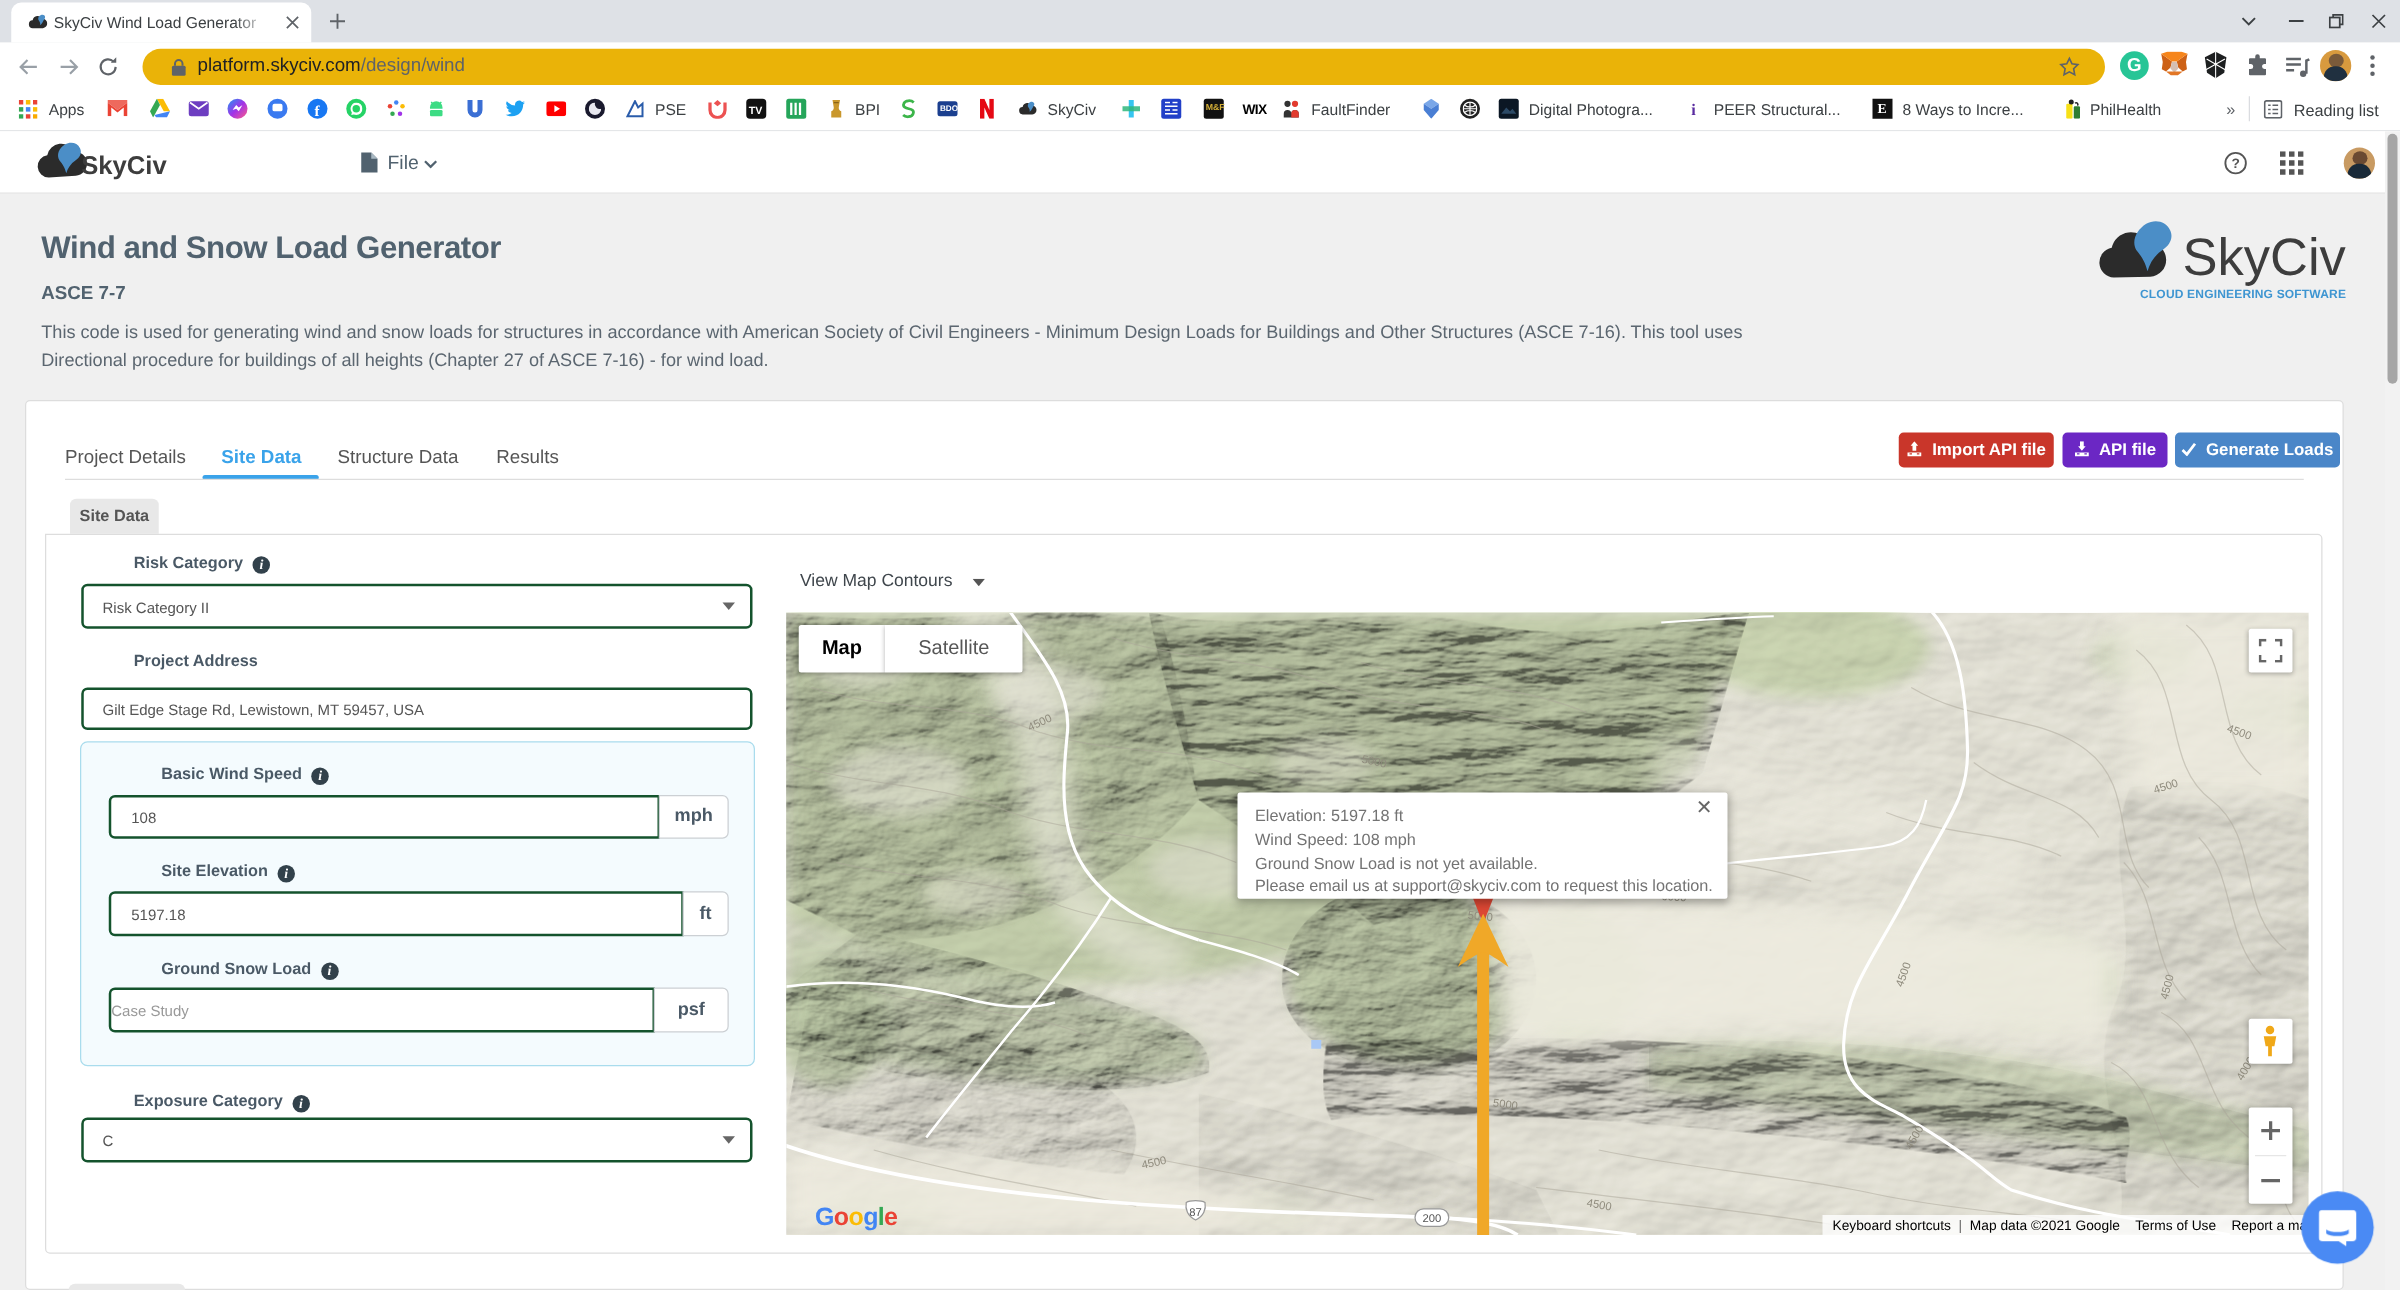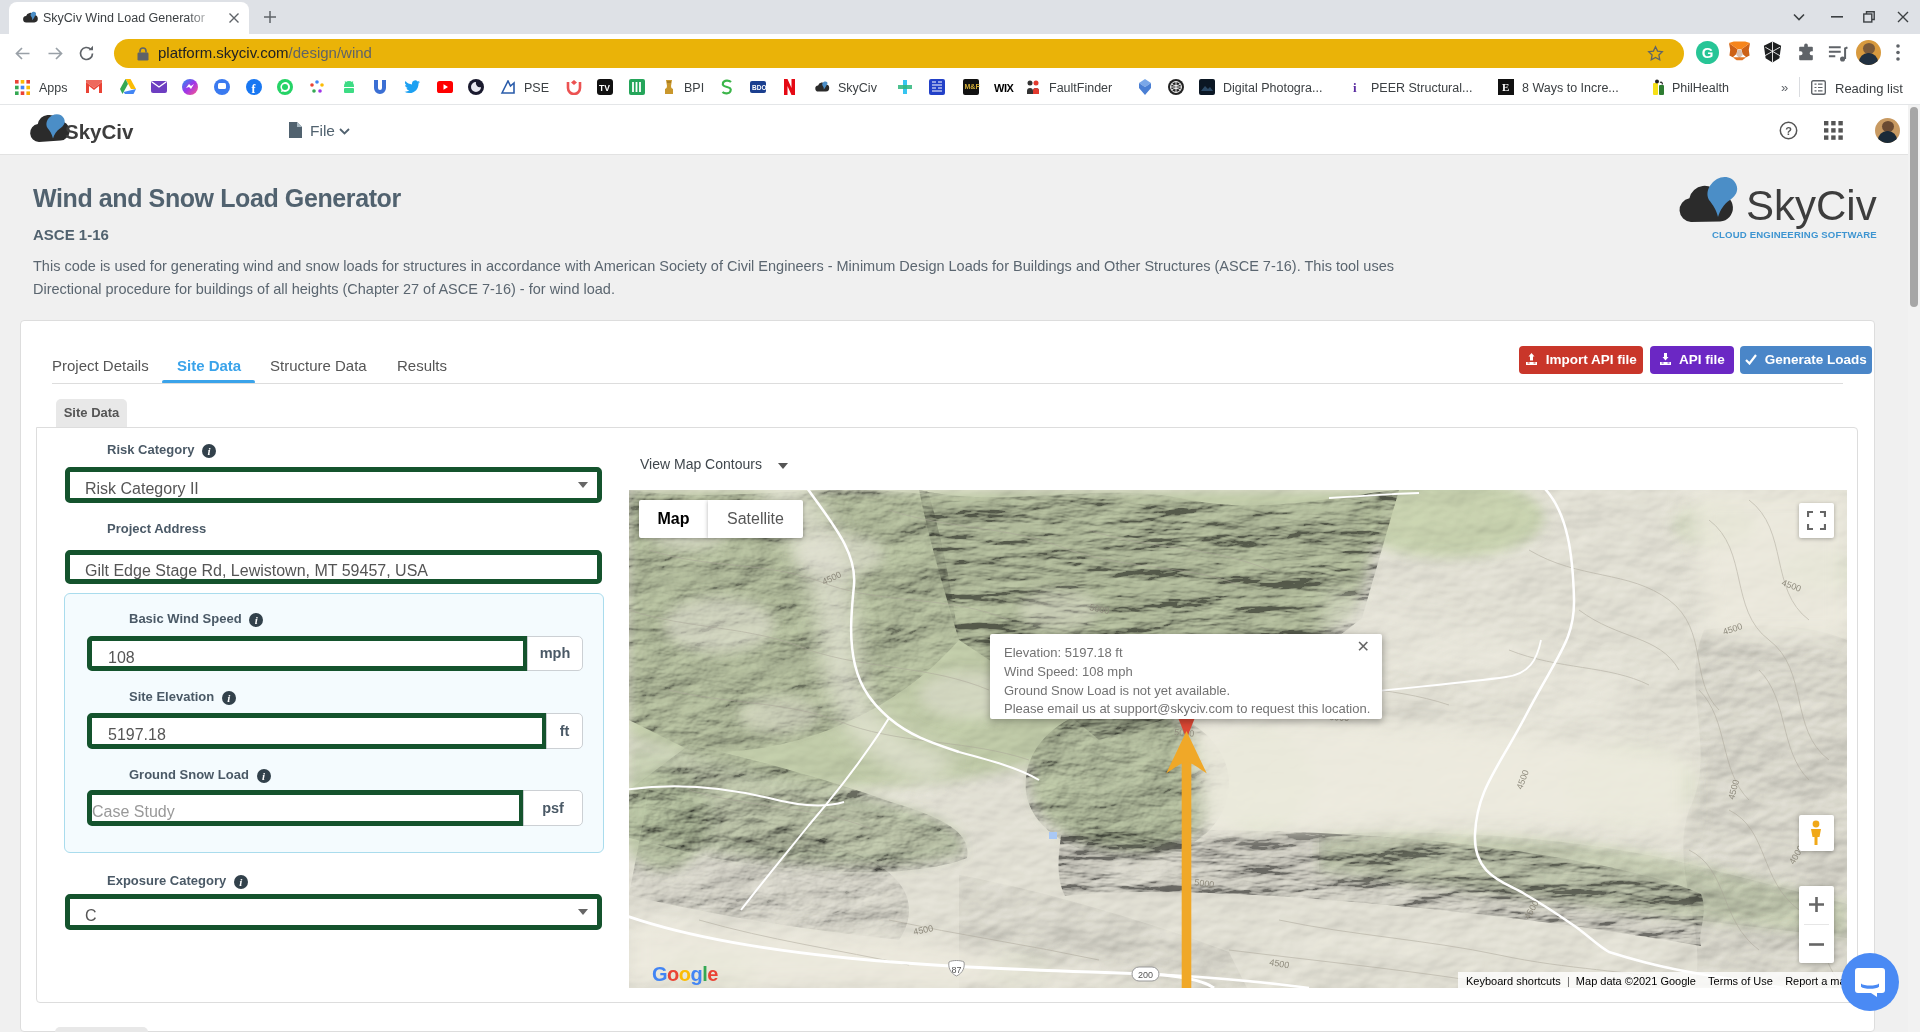--- a/index.html
+++ b/index.html
@@ -21,21 +21,21 @@
 #desc { position:absolute; left:33px; top:255px; font-size:14.5px; color:#5b6670; line-height:23px; white-space:nowrap; }
 
 #card { position:absolute; left:20px; top:320px; width:1855px; height:712px; background:#fff; border:1px solid #ddd; border-radius:4px; }
 .tab-item { position:absolute; top:36px; font-size:15px; color:#555; }
 #tabline { position:absolute; left:31px; top:62px; width:1791px; height:1px; background:#ddd; }
 #siteDataLbl { position:absolute; left:35px; top:78px; width:71px; height:28px; background:#e8e8e8; border-radius:5px 5px 0 0; font-size:13px; font-weight:bold; color:#555; text-align:center; line-height:28px; }
 #panel { position:absolute; left:15px; top:106px; width:1822px; height:576px; border:1px solid #ddd; border-radius:0 4px 4px 4px; background:#fff; }
 .btn { position:absolute; top:25px; height:28px; border-radius:4px; color:#fff; font-size:13.5px; font-weight:bold; text-align:center; line-height:28px; }
 .lbl { position:absolute; font-size:13px; font-weight:bold; color:#4a5966; white-space:nowrap;padding-left:42px; }
 .info { display:inline-block; width:14px; height:14px; background:#32414b; color:#fff; border-radius:50%; font-size:11px; line-height:14px; text-align:center; font-weight:bold; vertical-align:-1px; margin-left:4px; font-family:"Liberation Serif",serif; font-style:italic; }
-.input { position:absolute; background:#fff; border:5px solid #14532d; border-radius:5px; font-size:16px; color:#555; white-space:nowrap; }
+.input { position:absolute; background:#fff; border:2px solid #14532d; border-radius:5px; font-size:12px; color:#555; white-space:nowrap; }
 .caret { position:absolute; width:0; height:0; border-left:5px solid transparent; border-right:5px solid transparent; border-top:6px solid #666; }
 #hl { position:absolute; left:27px; top:165px; width:540px; height:260px; border:1px solid #a9dced; background:#f4fbfe; border-radius:6px; }
 .sfx { position:absolute; background:#fff; border:1px solid #ccd0d4; border-radius:0 5px 5px 0; font-size:14.5px; font-weight:bold; color:#4a5966; text-align:center; }
 #vmc { position:absolute; left:640px; top:456px; font-size:14px; color:#3f464c; }
 #mapwrap { position:absolute; left:629px; top:490px; width:1218px; height:498px; overflow:hidden; }
 #tip { position:absolute; left:990px; top:634px; width:392px; height:85px; background:#fff; border-radius:2px; box-shadow:0 2px 7px 1px rgba(0,0,0,.3); font-size:13px; color:#737373; line-height:18.8px; padding:10px 0 0 14px; white-space:nowrap; }
 #tip .x { position:absolute; right:12px; top:4px; color:#666; font-size:16px; }
 #chat { position:absolute; left:1841px; top:953px; width:58px; height:58px; border-radius:50%; background:#4a8af4; }
 #sbar { position:absolute; left:1908px; top:105px; width:12px; height:927px; background:#f2f2f2; }
 #sthumb { position:absolute; left:1910px; top:107px; width:8px; height:200px; background:#a6a6a6; border-radius:4px; }
@@ -310,21 +310,21 @@
       <rect x="7.2" y="14.4" width="4.4" height="4.4"></rect>
       <rect x="14.4" y="14.4" width="4.4" height="4.4"></rect>
     </g>
   </svg>
 <div style="position:absolute;left:1875px;top:118px;width:25px;height:25px;border-radius:50%;background:#c89a62;overflow:hidden;">
     <div style="position:absolute;left:6.5px;top:3px;width:12px;height:11px;border-radius:50%;background:#6a4a32;"></div>
     <div style="position:absolute;left:3px;top:13px;width:19px;height:12px;border-radius:9px 9px 0 0;background:#1a2a38;"></div>
   </div>
 
 <div id="pgtitle">Wind and Snow Load Generator</div>
-<div id="asce">ASCE 1-16</div>
+<div id="asce">ASCE 7-7</div>
 <div id="desc">This code is used for generating wind and snow loads for structures in accordance with American Society of Civil Engineers - Minimum Design Loads for Buildings and Other Structures (ASCE 7-16). This tool uses<br>Directional procedure for buildings of all heights (Chapter 27 of ASCE 7-16) - for wind load.</div>
 
 <svg style="position:absolute;left:1669px;top:176px;" width="215" height="70" viewBox="0 0 215 70">
   <path d="M22 46 a12 12 0 0 1-1.6-23.8 a15.6 15.6 0 0 1 29.2-3.8 a13 13 0 0 1 1.6 27z" fill="#2b2b2b"></path>
   <path d="M48 3 C55 -1 64 1 67 8 C70 14 67 20 61 24 C55 28 51 34 49 41 C47 33 44 29 40 24 C36 17 40 8 48 3 Z" fill="#4b8ec7"></path>
   <text x="77" y="44" font-family="Liberation Sans" font-size="42" fill="#3d3d3d">SkyCiv</text>
   <text x="43" y="62" font-family="Liberation Sans" font-size="9.6" font-weight="bold" fill="#3e95d1" letter-spacing=".15">CLOUD ENGINEERING SOFTWARE</text>
 </svg>
 
 <div id="card">
@@ -517,21 +517,21 @@
 <path d="M546.8 222 H568.2 L557.5 249 Z" fill="#dc4734"></path>
 
 <g fill="#f0a828">
 <rect x="552.7" y="262" width="9.6" height="236"></rect>
 <path d="M557.5 241 L577.8 283.5 C569 277.5 563.5 273.5 557.5 271.5 C551.5 273.5 546 277.5 537.2 283.5 Z"></path>
 </g>
 </svg>
 </div>
 
 <div class="mapctl" style="left:639px;top:500px;width:69px;height:38px;border-radius:2px 0 0 2px;font-size:16px;font-weight:bold;color:#000;text-align:center;line-height:38px;">Map</div>
-<div class="mapctl" style="left:708px;top:500px;width:95px;height:38px;border-radius:0 2px 2px 0;font-size:16px;color:#565656;text-align:center;line-height:38px;">Satellite</div>
+<div class="mapctl" style="left:708px;top:500px;width:110px;height:38px;border-radius:0 2px 2px 0;font-size:16px;color:#565656;text-align:center;line-height:38px;">Satellite</div>
 <div class="mapctl" style="left:1799px;top:503px;width:35px;height:35px;border-radius:2px;">
   <svg style="position:absolute;left:8px;top:8px;" width="19" height="19" viewBox="0 0 19 19">
       <path d="M1 6V1h5M13 1h5v5M18 13v5h-5M6 18H1v-13" fill="none" stroke="#666" stroke-width="2.2" stroke-dasharray="10 8"></path>
     </svg>
 </div>
 <div class="mapctl" style="left:1799px;top:815px;width:35px;height:36px;border-radius:2px;">
   <svg style="position:absolute;left:9px;top:5px;" width="16" height="26" viewBox="0 0 16 26">
       <circle cx="8" cy="4" r="3.4" fill="#f0a818"></circle>
       <path d="M3 9h10l-1.5 8h-2v8h-3v-8h-2z" fill="#f0a818"></path>
     </svg>

